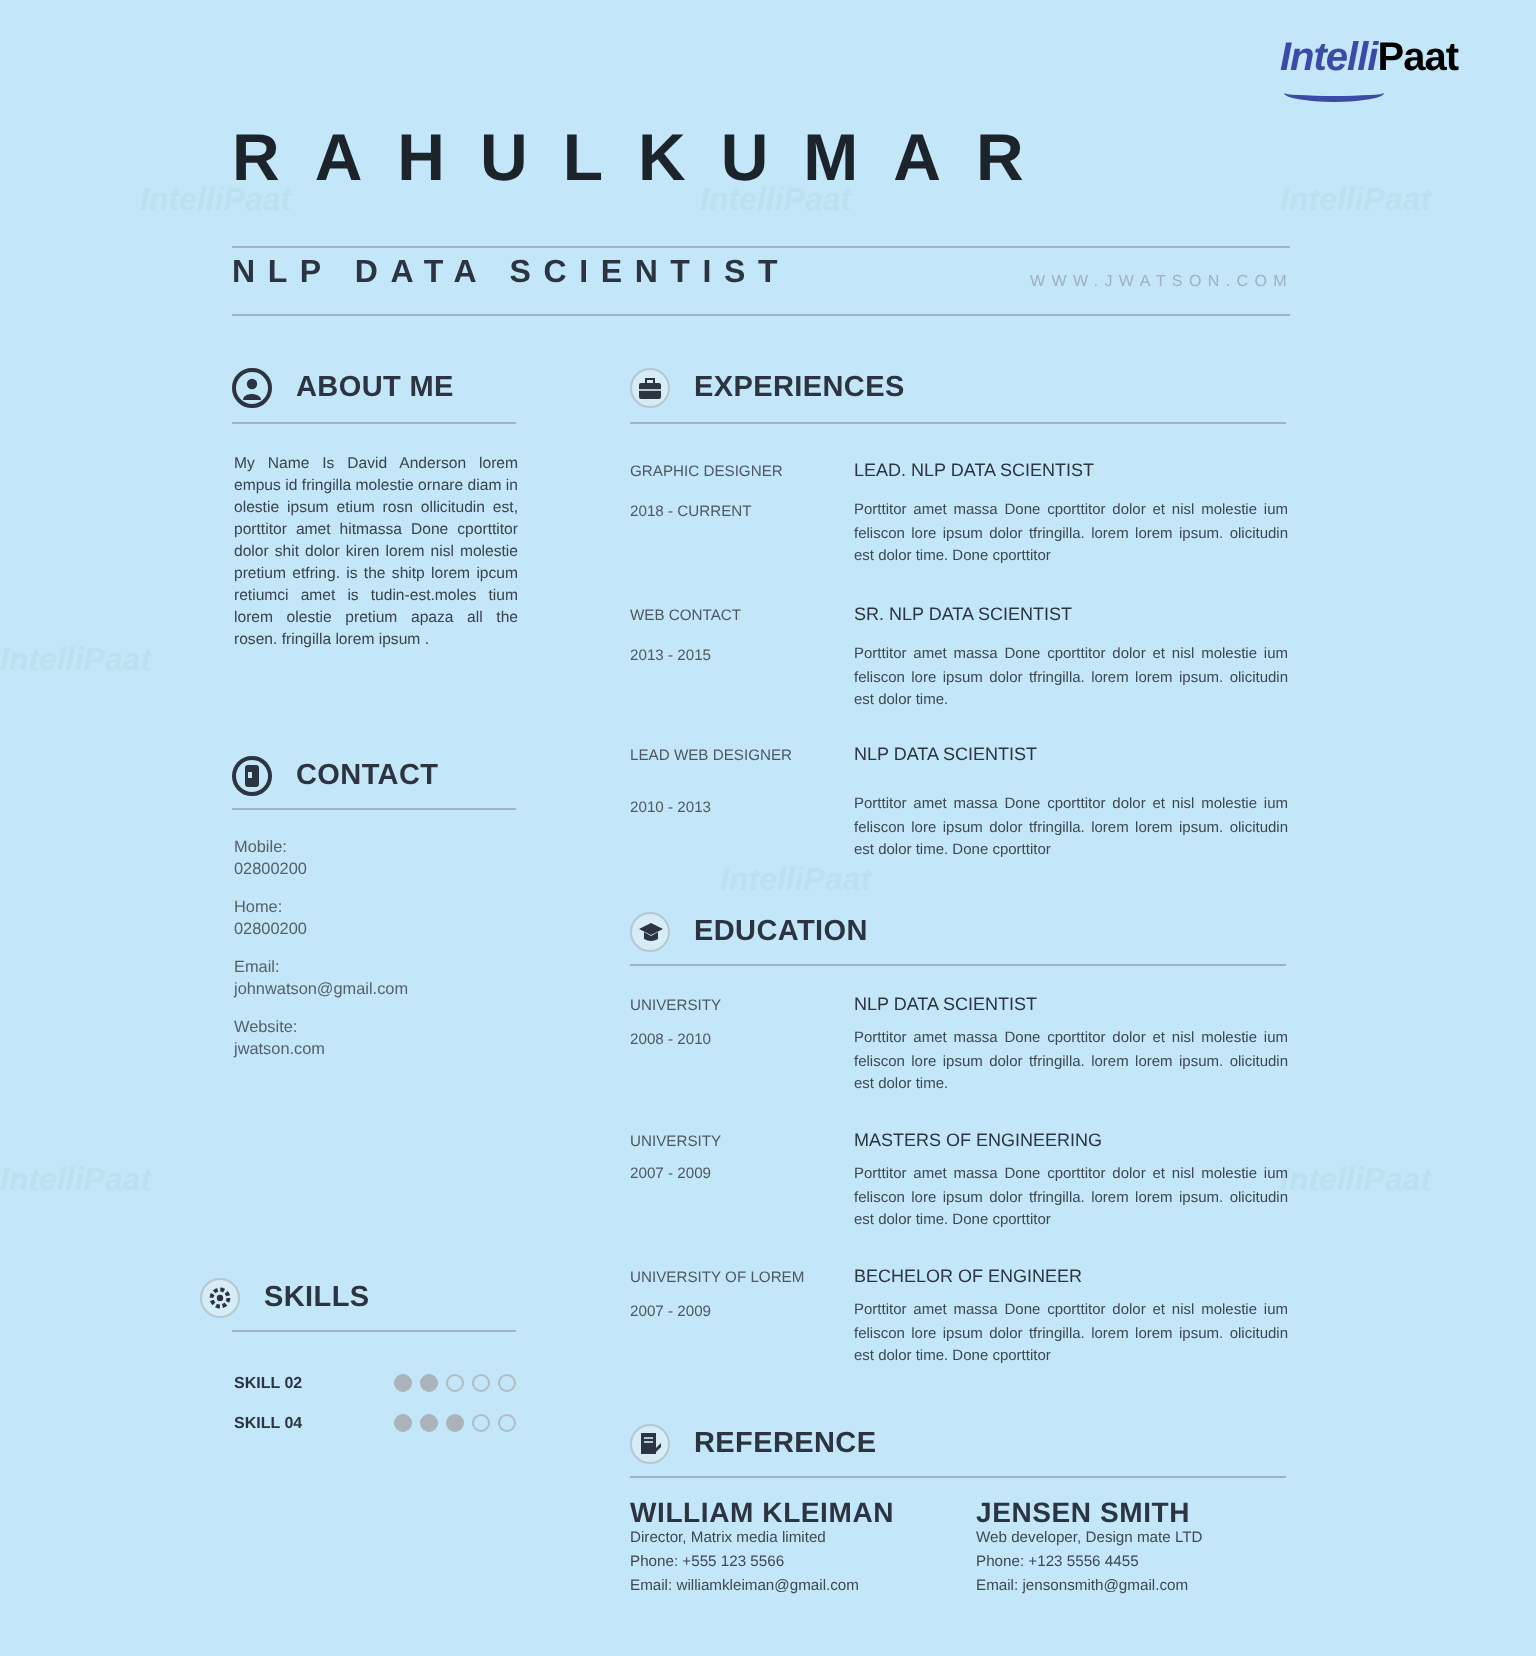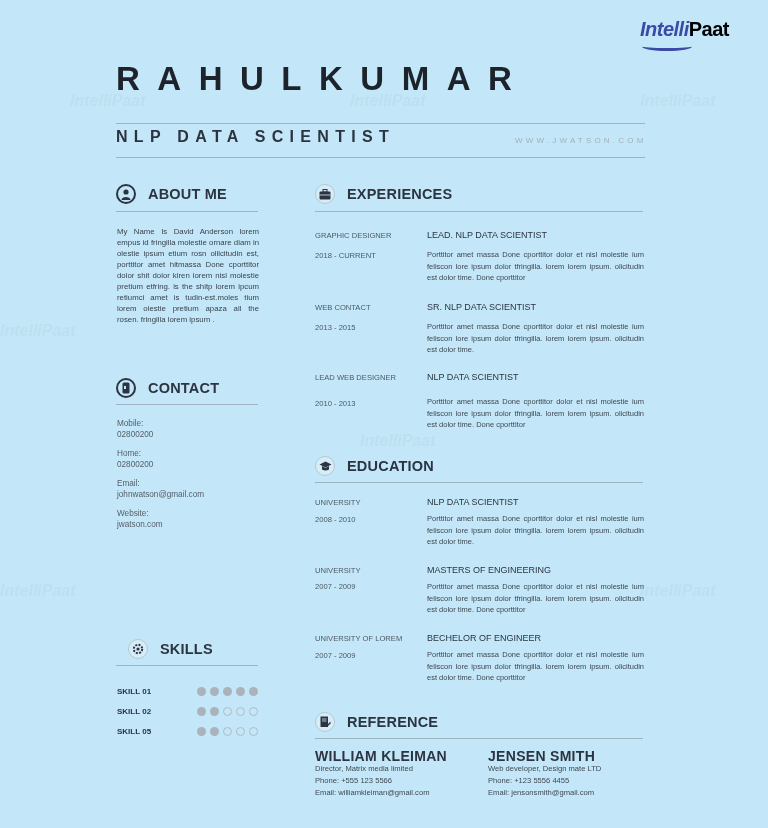--- a/index.html
+++ b/index.html
@@ -102,57 +102,47 @@
   <div class="contact-item">
     <div class="contact-label">Email:</div>
     <div class="contact-value">johnwatson@gmail.com</div>
   </div>
   <div class="contact-item">
     <div class="contact-label">Website:</div>
     <div class="contact-value">jwatson.com</div>
   </div>
 </div>
 
-<div class="abs sec-head" style="left:128px;top:639px;justify-content:space-between;">
+<div class="abs sec-head" style="left:100px;top:639px;justify-content:space-between;">
   <span class="sec-icon soft">
     <svg width="12" height="12" viewBox="0 0 12 12">
         <circle cx="6" cy="6" r="4.2" fill="none" stroke="#2b3440" stroke-width="2" stroke-dasharray="2 1.3"></circle>
         <circle cx="6" cy="6" r="1.6" fill="#2b3440"></circle>
       </svg>
   </span>
   <span class="sec-title">SKILLS</span>
 </div>
 <div class="abs hline" style="left:116px;top:665px;width:142px;"></div>
 <div class="abs" id="skills-list" style="left:117px;top:681px;">
   <div class="skill-row">
-      <span class="skill-label">SKILL 01</span>
+      <span class="skill-label">SKILL 02</span>
       <span class="dots" style="display:flex">
         <span class="dot on"></span>
         <span class="dot on"></span>
-        <span class="dot on"></span>
-        <span class="dot on"></span>
-        <span class="dot on"></span>
+        <span class="dot off"></span>
+        <span class="dot off"></span>
+        <span class="dot off"></span>
       </span>
     </div>
   <div class="skill-row">
-      <span class="skill-label">SKILL 02</span>
+      <span class="skill-label">SKILL 04</span>
       <span class="dots" style="display:flex">
         <span class="dot on"></span>
         <span class="dot on"></span>
-        <span class="dot off"></span>
-        <span class="dot off"></span>
-        <span class="dot off"></span>
-      </span>
-    </div>
-  <div class="skill-row">
-      <span class="skill-label">SKILL 05</span>
-      <span class="dots" style="display:flex">
-        <span class="dot on"></span>
-        <span class="dot on"></span>
-        <span class="dot off"></span>
+        <span class="dot on"></span>
         <span class="dot off"></span>
         <span class="dot off"></span>
       </span>
     </div>
 </div>
 
 <div class="abs sec-head" style="left:315px;top:184px;">
   <span class="sec-icon soft">
     <svg width="12" height="11" viewBox="0 0 12 11">
         <rect x="4" y="0.5" width="4" height="2.5" fill="none" stroke="#2b3440" stroke-width="1"></rect>

